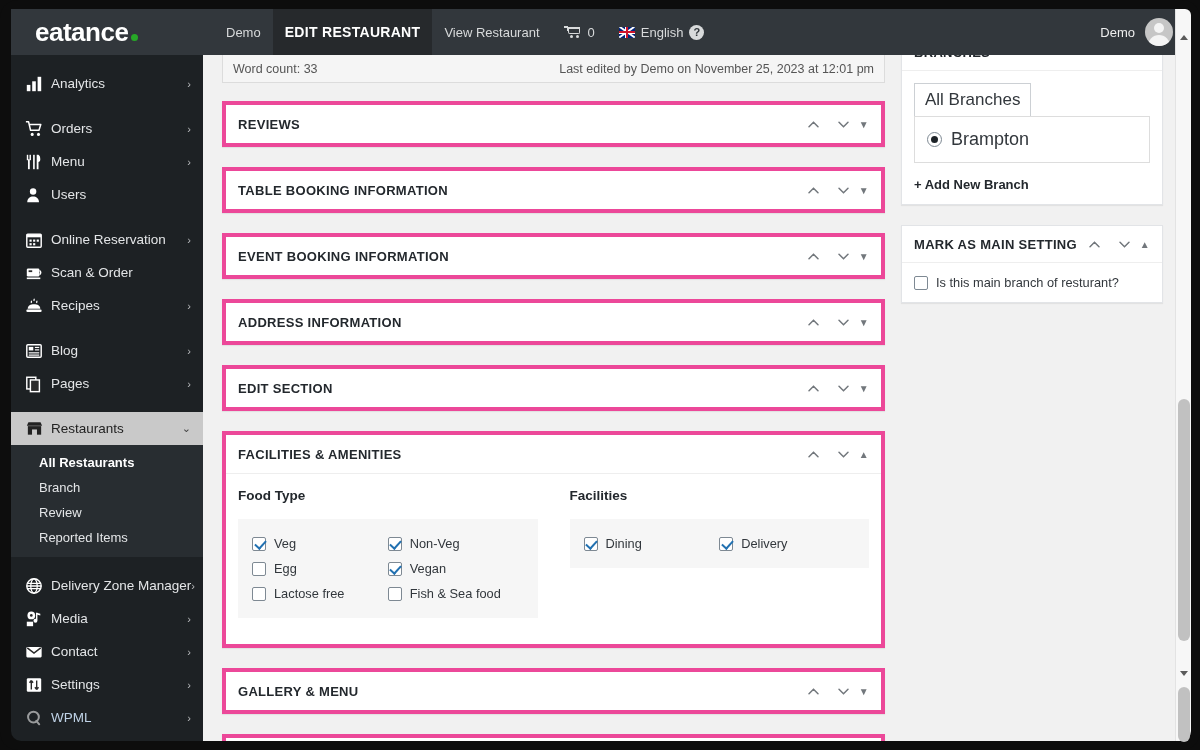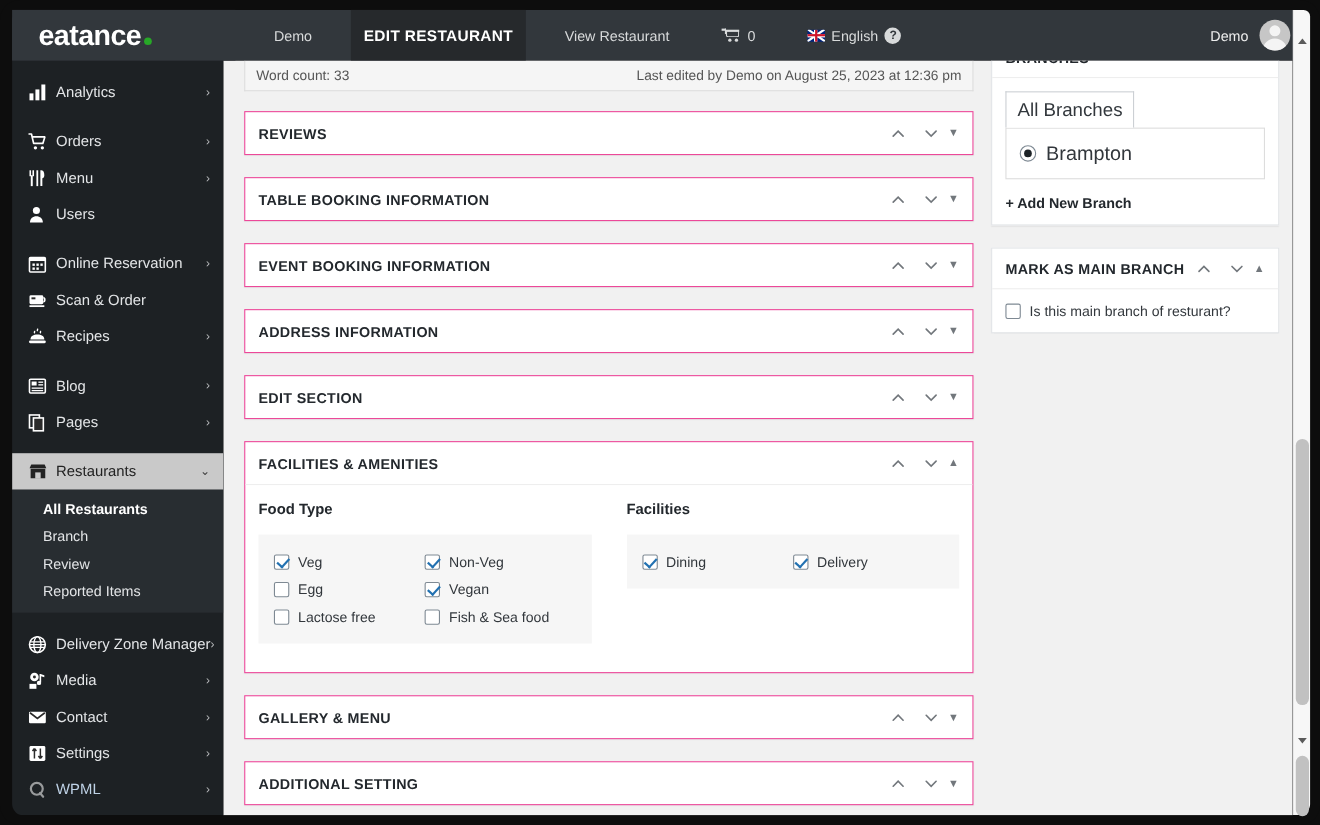--- a/index.html
+++ b/index.html
@@ -15,21 +15,21 @@
   #frame {
     position: absolute; left: 0; top: 0; width: 1200px; height: 750px;
     background: #0d0d0d; border-radius: 18px; overflow: hidden;
   }
 
   
   #adminbar {
     position: absolute; left: 11px; top: 9px; width: 1178px; height: 46px;
     background: #32373c; color: #eee; display: flex; align-items: center;
     border-top-left-radius: 10px; border-top-right-radius: 6px;
-    font-size: 13px; z-index: 40; gap: 23px;
+    font-size: 13px; z-index: 40;
   }
   #logo {
     width: 203px; padding-left: 24px; display: flex; align-items: baseline;
     background: #32373c; height: 46px; line-height: 46px;
   }
   #logo .word { font-size: 26px; font-weight: bold; letter-spacing: -0.5px; color: #fff; }
   #logo .dot { width: 7px; height: 7px; border-radius: 50%; background: #27a827; margin-left: 3px; display:inline-block; }
   .ab-item {
     height: 46px; display: flex; align-items: center; padding: 0 12px;
     color: #d8dadb; white-space: nowrap; cursor: pointer;
@@ -89,21 +89,21 @@
   .col-main { position:absolute; left: 19px; top: 0; width: 663px; }
   .col-side { position:absolute; left: 698px; top: 0; width: 262px; }
 
   .wordbar {
     background:#f5f5f5; border:1px solid #dcdcdc; border-top:none;
     display:flex; align-items:center; justify-content:space-between;
     height:28px; padding: 0 10px; font-size:12.5px; color:#555;
   }
   .wordbar .rt { color:#555; }
 
-  .panel { background:#fff; border:1px solid #ec4899; box-shadow: 0 1px 1px rgba(0,0,0,.06); margin-bottom: 20px; }
+  .panel { background:#fff; border:4px solid #ec4899; box-shadow: 0 1px 1px rgba(0,0,0,.06); margin-bottom: 20px; }
   .panel-head {
     height: 38px; display:flex; align-items:center; padding: 0 12px;
     font-size: 13px; font-weight: bold; color: #23282d; letter-spacing: .3px;
     cursor: pointer; user-select:none;
   }
   .panel-head .t { flex:1; }
   .handles { display:flex; align-items:center; gap: 12px; }
   .hbtn { width:18px; height:18px; display:flex; align-items:center; justify-content:center; color:#72777c; cursor:pointer;}
   .hbtn svg { display:block; }
   .tri { font-size:10px; color:#72777c; cursor:pointer; margin-left:6px; }
@@ -389,21 +389,21 @@
         </div>
       </div>
   </div>
 
   <div id="content">
     <div id="inner">
 
       <div class="col-main">
         <div class="wordbar">
           <span>Word count: 33</span>
-          <span class="rt">Last edited by Demo on August 25, 2023 at 12:36 pm</span>
+          <span class="rt">Last edited by Demo on November 25, 2023 at 12:01 pm</span>
         </div>
         <div style="height:18px"></div>
         <div id="panels-before">
             <div class="panel">
               <div class="panel-head">
                 <span class="t">REVIEWS</span>
                 <span class="handles">
                   <span class="hbtn">
                     <svg width="15" height="15" viewBox="0 0 20 20">
                       <path d="M4 13 L10 7 L16 13" stroke="#72777c" stroke-width="2" fill="none" stroke-linecap="round"></path>
@@ -616,21 +616,21 @@
                 <span class="radio on"></span>
                 <span>Brampton</span>
               </div>
             </div>
             <a class="addbr">+ Add New Branch</a>
           </div>
         </div>
 
         <div class="wpanel">
           <div class="wpanel-head">
-            <span class="t">MARK AS MAIN BRANCH</span>
+            <span class="t">MARK AS MAIN SETTING</span>
             <span class="handles">
               <span class="hbtn">
                   <svg width="15" height="15" viewBox="0 0 20 20">
                     <path d="M4 13 L10 7 L16 13" stroke="#72777c" stroke-width="2" fill="none" stroke-linecap="round"></path>
                   </svg>
                 </span>
               <span class="hbtn">
                   <svg width="15" height="15" viewBox="0 0 20 20">
                     <path d="M4 7 L10 13 L16 7" stroke="#72777c" stroke-width="2" fill="none" stroke-linecap="round"></path>
                   </svg>

